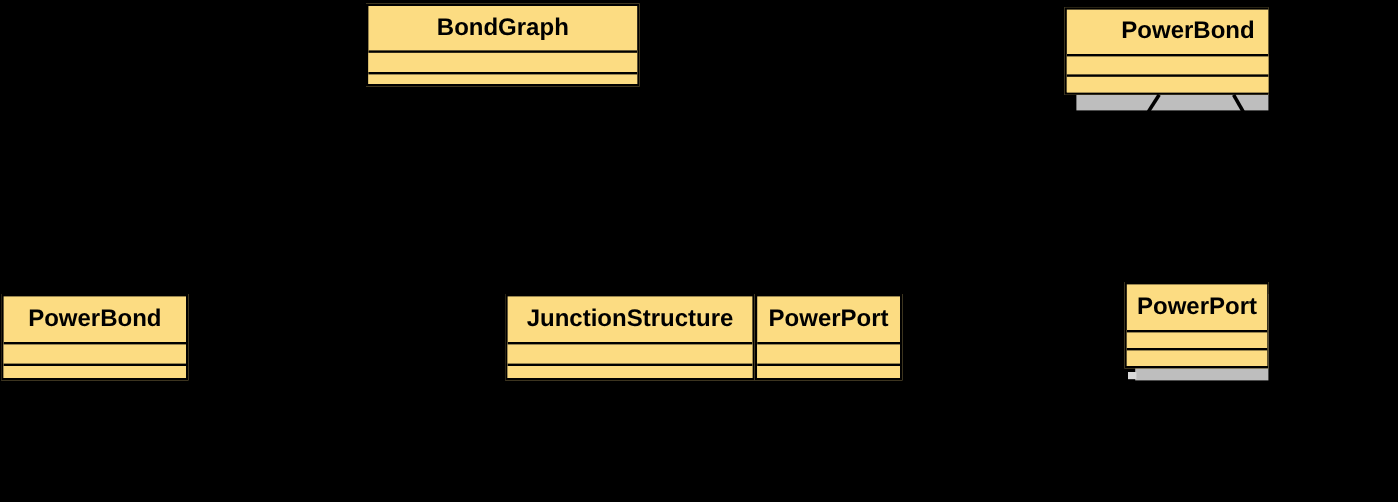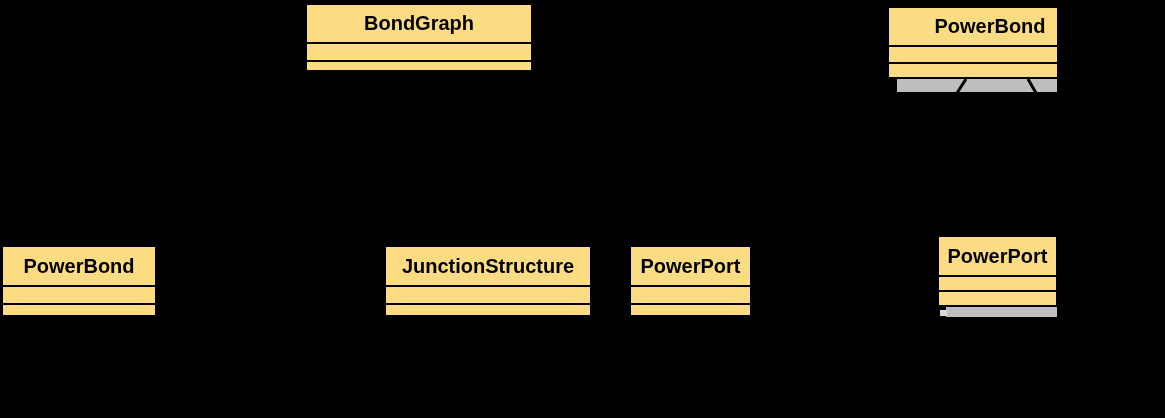--- a/index.html
+++ b/index.html
@@ -38,21 +38,21 @@
   .shadow-a{box-shadow:10px 13px 0 0 var(--shadow);}
   .shadow-b{box-shadow:9px 10px 0 0 var(--shadow);}
 
   
   #cls-bondgraph        {left:305px;top:3px;  width:228px;height:69px;}
   #cls-bondgraph        .c1{height:18px;} #cls-bondgraph .c2{height:10px;}
   #cls-powerbond-top    {left:887px;top:6px;  width:206px;height:73px;}
   #cls-powerbond-top    .c1{height:17px;} #cls-powerbond-top .c2{height:15px;}
   #cls-powerbond-row    {left:1px;  top:245px;width:156px;height:72px;}
   #cls-bondelement      {left:178px;top:245px;width:211px;height:72px;}
-  #cls-junctionstructure{left:384px;top:245px;width:208px;height:72px;}
+  #cls-junctionstructure{left:421px;top:245px;width:208px;height:72px;}
   #cls-powerport-row    {left:629px;top:245px;width:123px;height:72px;}
   #cls-powerbond-row .c1,#cls-bondelement .c1,#cls-junctionstructure .c1,#cls-powerport-row .c1{height:18px;}
   #cls-powerbond-row .c2,#cls-bondelement .c2,#cls-junctionstructure .c2,#cls-powerport-row .c2{height:12px;}
   #cls-powerport-right  {left:937px;top:235px;width:121px;height:72px;}
   #cls-powerport-right  .c1{height:15px;} #cls-powerport-right .c2{height:15px;}
 
   .fragments{position:absolute;left:0;top:0;width:1165px;height:418px;pointer-events:none;}
 </style>
 </head>
 <body>

